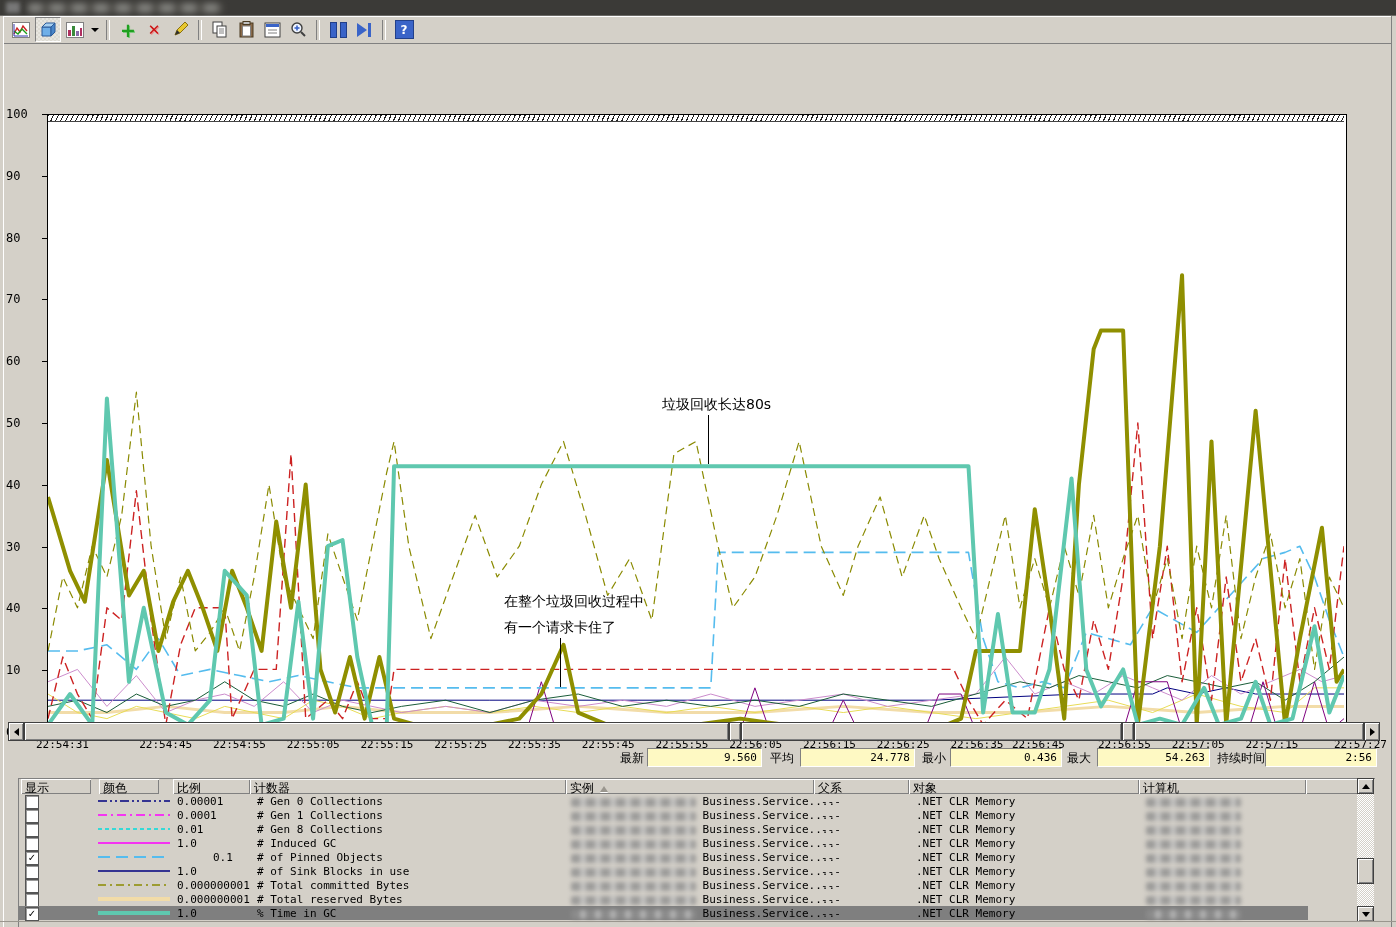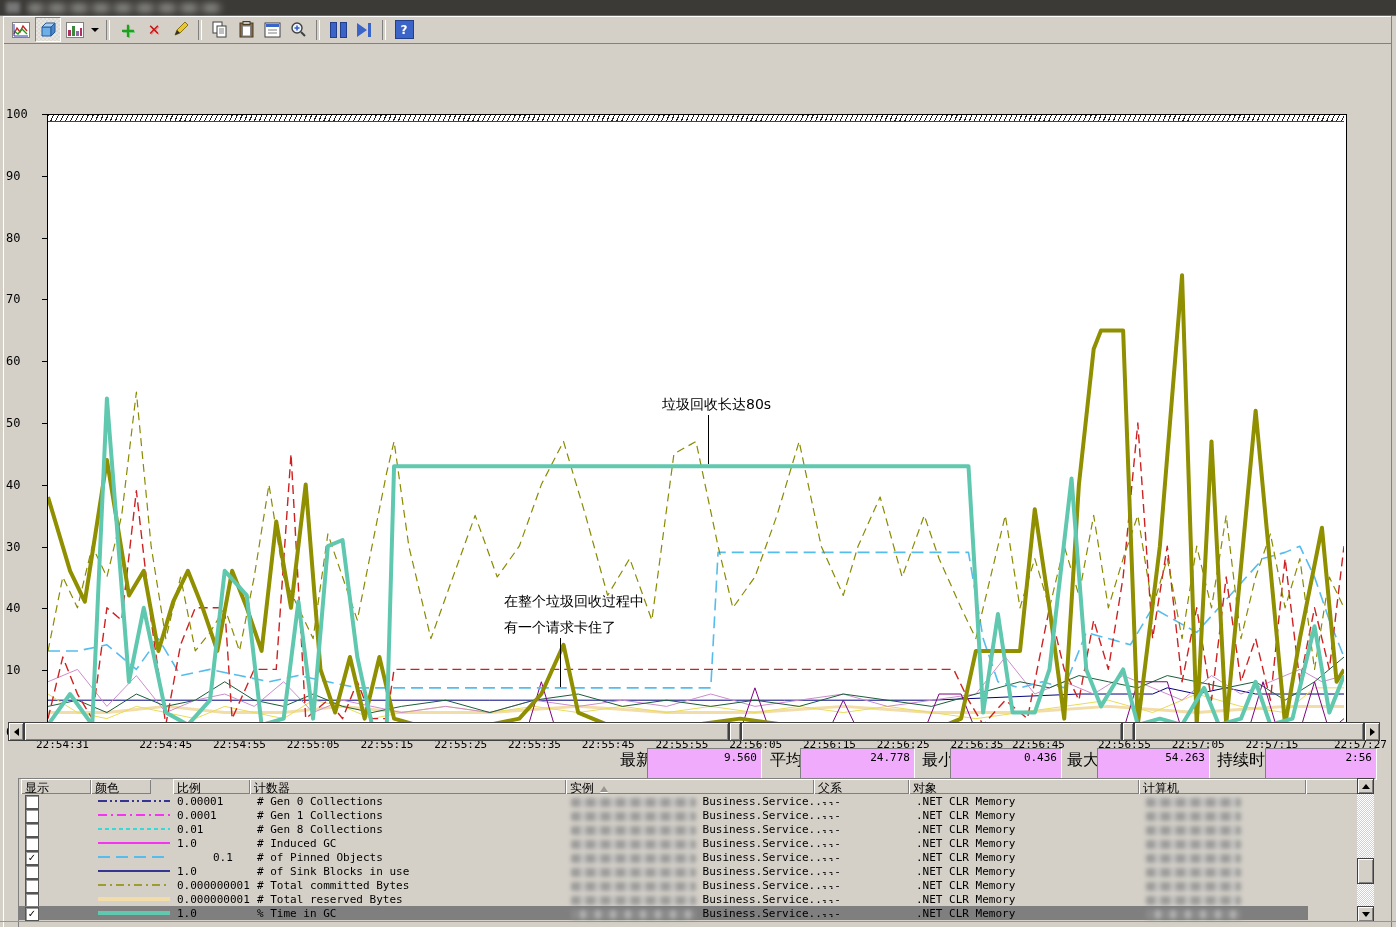--- a/index.html
+++ b/index.html
@@ -41,22 +41,22 @@
   .ann{position:absolute;font-size:14px;white-space:nowrap;}
   .annline{position:absolute;width:0;border-left:1px solid #000;}
   
   .timebar{position:absolute;top:722px;height:19px;background:#bdb9b1;}
   .tseg{position:absolute;top:0;height:19px;background:#D4D0C8;border:1px solid #404040;box-sizing:border-box;
       box-shadow:inset 1px 1px 0 #fff, inset -1px -1px 0 #808080;}
   .tarrow{display:flex;align-items:center;justify-content:center;}
   .tri-l{width:0;height:0;border-top:4px solid transparent;border-bottom:4px solid transparent;border-right:5px solid #000;}
   .tri-r{width:0;height:0;border-top:4px solid transparent;border-bottom:4px solid transparent;border-left:5px solid #000;}
   
-  .statlab{position:absolute;top:750px;font-size:16px;}
-  .statbox{position:absolute;top:748px;height:32px;background:#f0abfc;border:1px solid;border-color:#808080 #fff #fff #808080;
+  .statlab{position:absolute;top:750px;font-size:12px;}
+  .statbox{position:absolute;top:748px;height:19px;background:#fef9c3;border:1px solid;border-color:#808080 #fff #fff #808080;
       font:11px "DejaVu Sans Mono","Liberation Mono",monospace;text-align:right;padding:2px 4px 0 0;box-sizing:border-box;}
   
   .tablewrap{position:absolute;left:18px;top:778px;width:1356px;height:149px;background:#D4D0C8;border-left:1px solid #808080;border-top:1px solid #808080;}
   .th{position:absolute;top:0;height:15px;background:#D4D0C8;font-size:12px;padding:1px 0 0 4px;box-sizing:border-box;
       box-shadow:inset 1px 1px 0 #fff, inset -1px -1px 0 #808080;white-space:nowrap;overflow:hidden;}
   .sortarrow{display:inline-block;margin-left:6px;width:0;height:0;border-left:4px solid transparent;border-right:4px solid transparent;border-bottom:6px solid #9a968e;vertical-align:middle;filter:drop-shadow(0 1px 0 #fff);}
   .trow{position:absolute;left:0;width:1356px;height:14px;}
   .trow.sel .selband{position:absolute;left:0;top:0;width:1289px;height:14px;background:#7F7F7F;}
   .cell{position:absolute;top:1px;font:11px "DejaVu Sans Mono","Liberation Mono",monospace;white-space:nowrap;}
   .cbox{position:absolute;left:6px;top:1px;width:12px;height:12px;background:#fff;border:1px solid #555;
@@ -297,21 +297,21 @@
       <div class="statbox" style="left: 950px; width: 112px;">0.436</div>
       <div class="statlab" style="left: 1067px;">最大</div>
       <div class="statbox" style="left: 1097px; width: 113px;">54.263</div>
       <div class="statlab" style="left: 1217px;">持续时间</div>
       <div class="statbox" style="left: 1265px; width: 112px;">2:56</div>
     </div>
 
   <div class="tablewrap">
     <div id="thead">
         <div class="th" style="left: 2px; width: 70px;">显示</div>
-        <div class="th" style="left: 72px; width: 60px;">颜色</div>
+        <div class="th" style="left: 80px; width: 60px;">颜色</div>
         <div class="th" style="left: 154px; width: 77px;">比例</div>
         <div class="th" style="left: 231px; width: 316px;">计数器</div>
         <div class="th" style="left: 547px; width: 248px;">实例<span class="sortarrow"></span></div>
         <div class="th" style="left: 795px; width: 95px;">父系</div>
         <div class="th" style="left: 890px; width: 230px;">对象</div>
         <div class="th" style="left: 1120px; width: 167px;">计算机</div>
         <div class="th" style="left: 1287px; width: 52px;"></div>
       </div>
     <div id="tbody">
         <div class="trow" style="top: 15px;">

